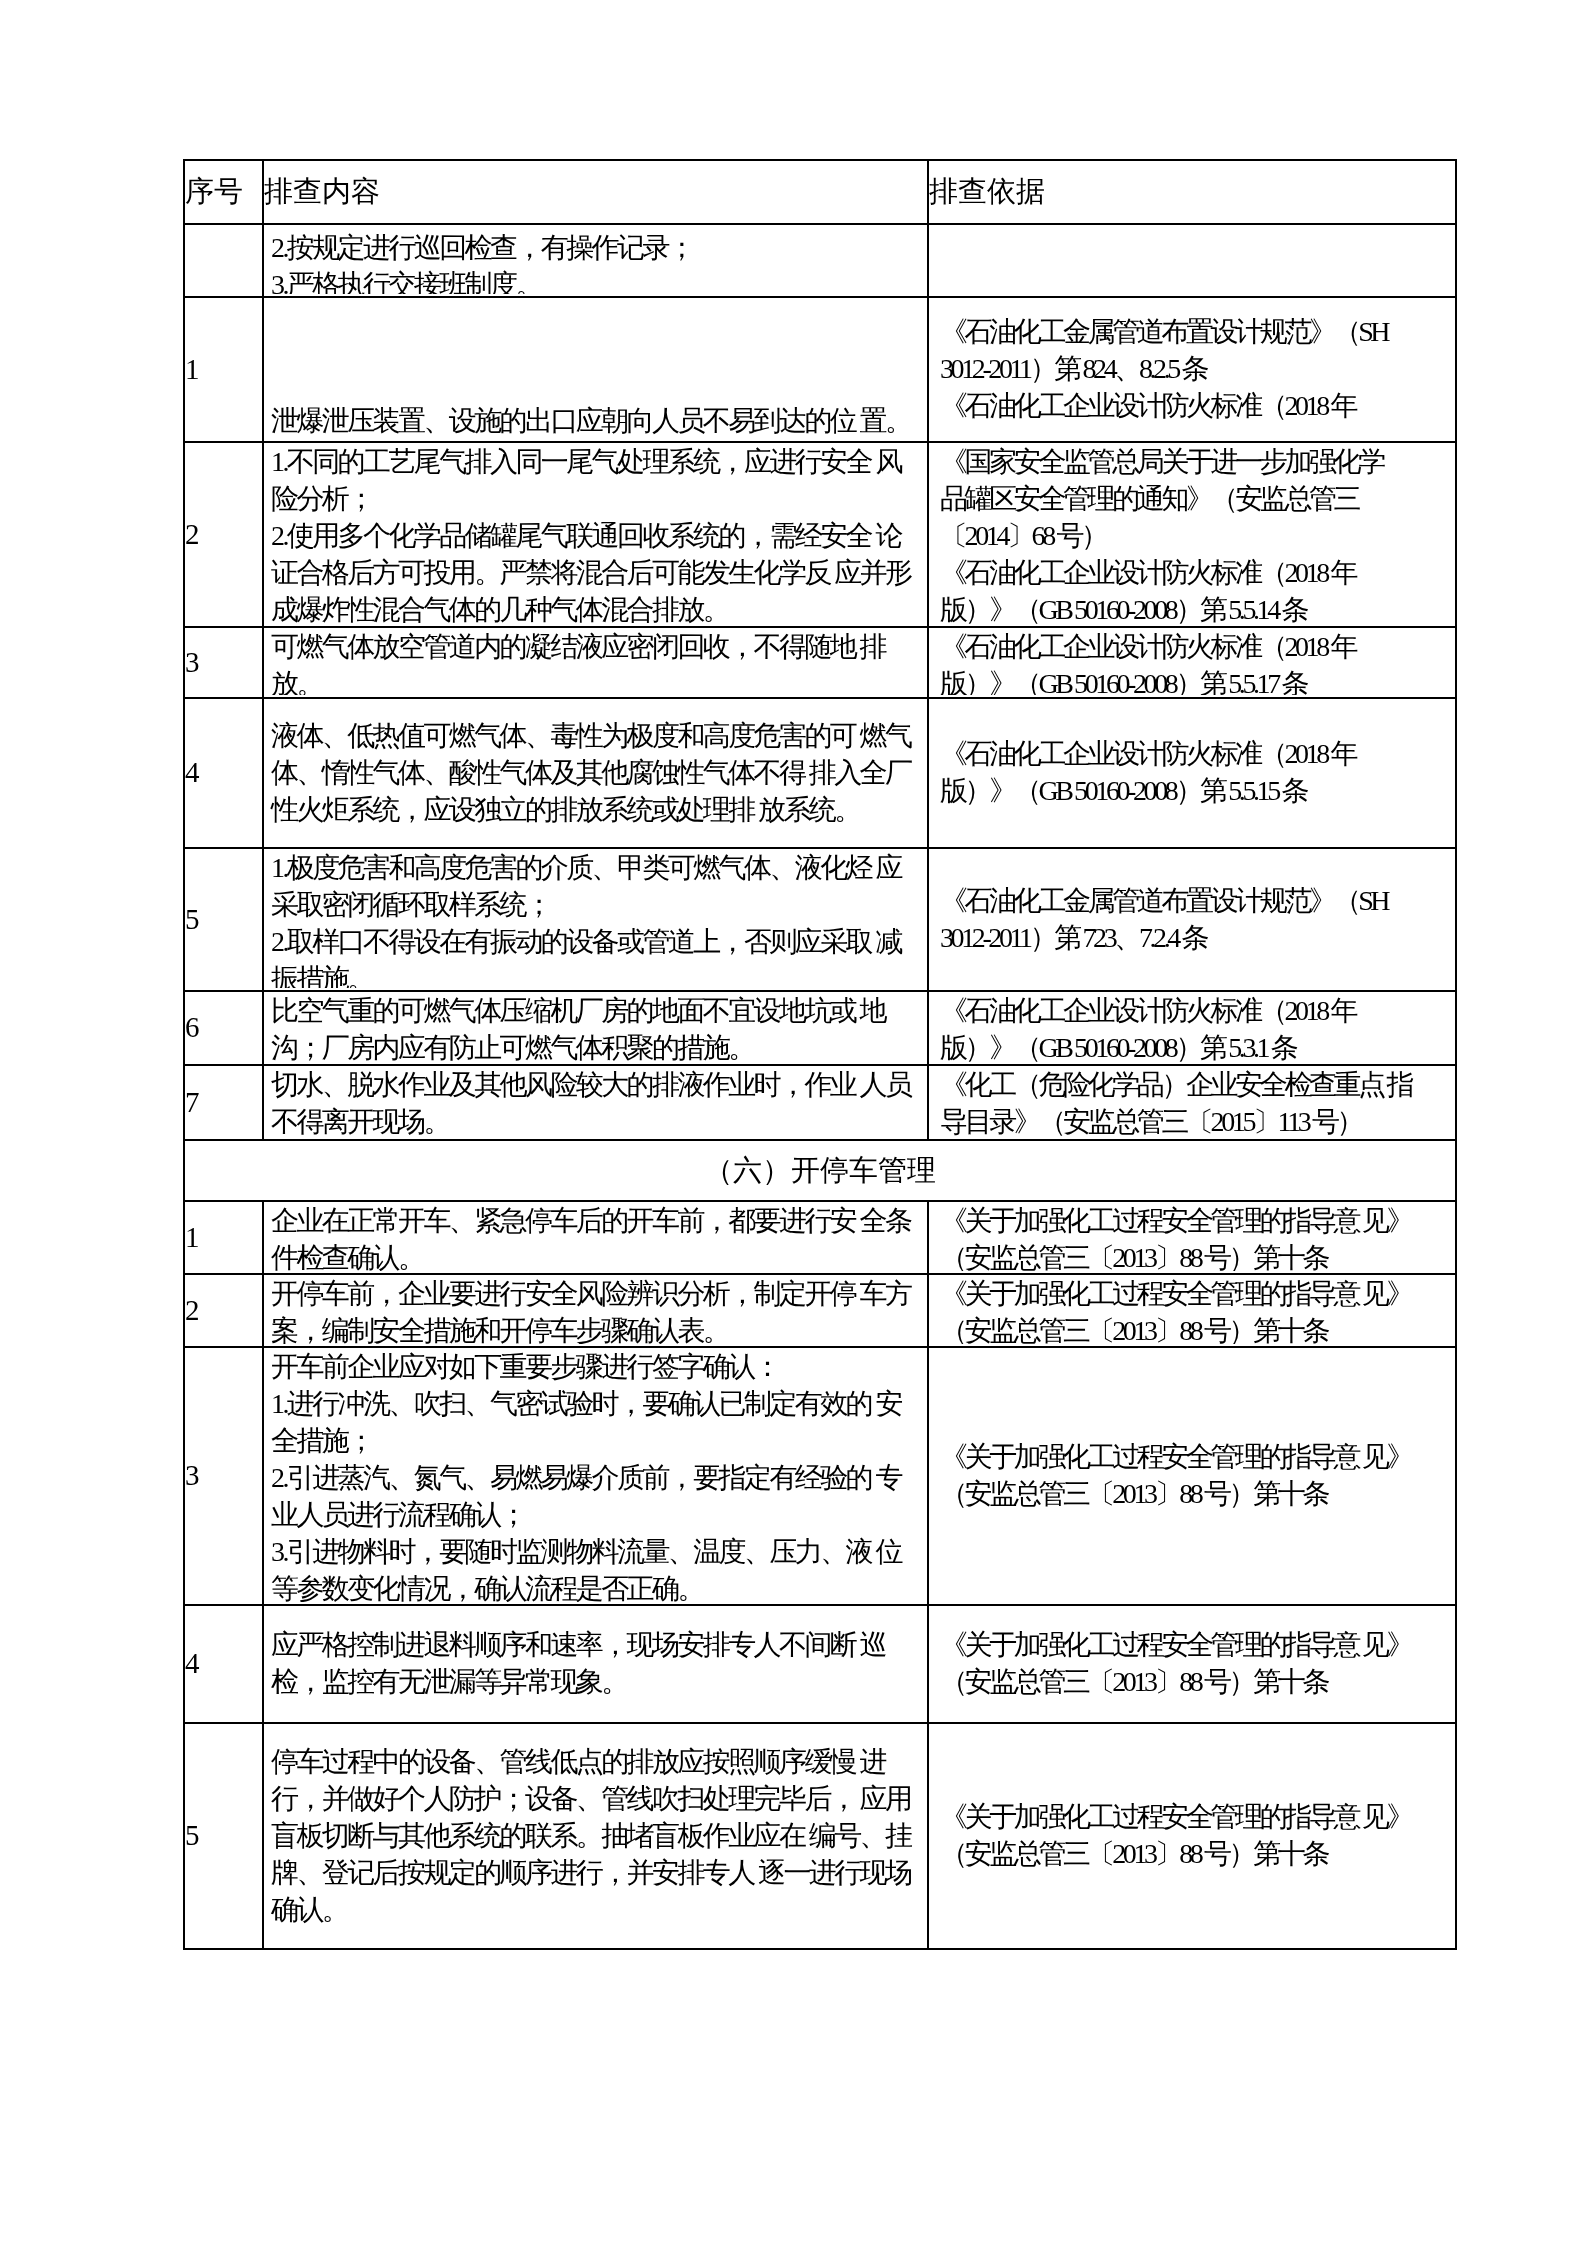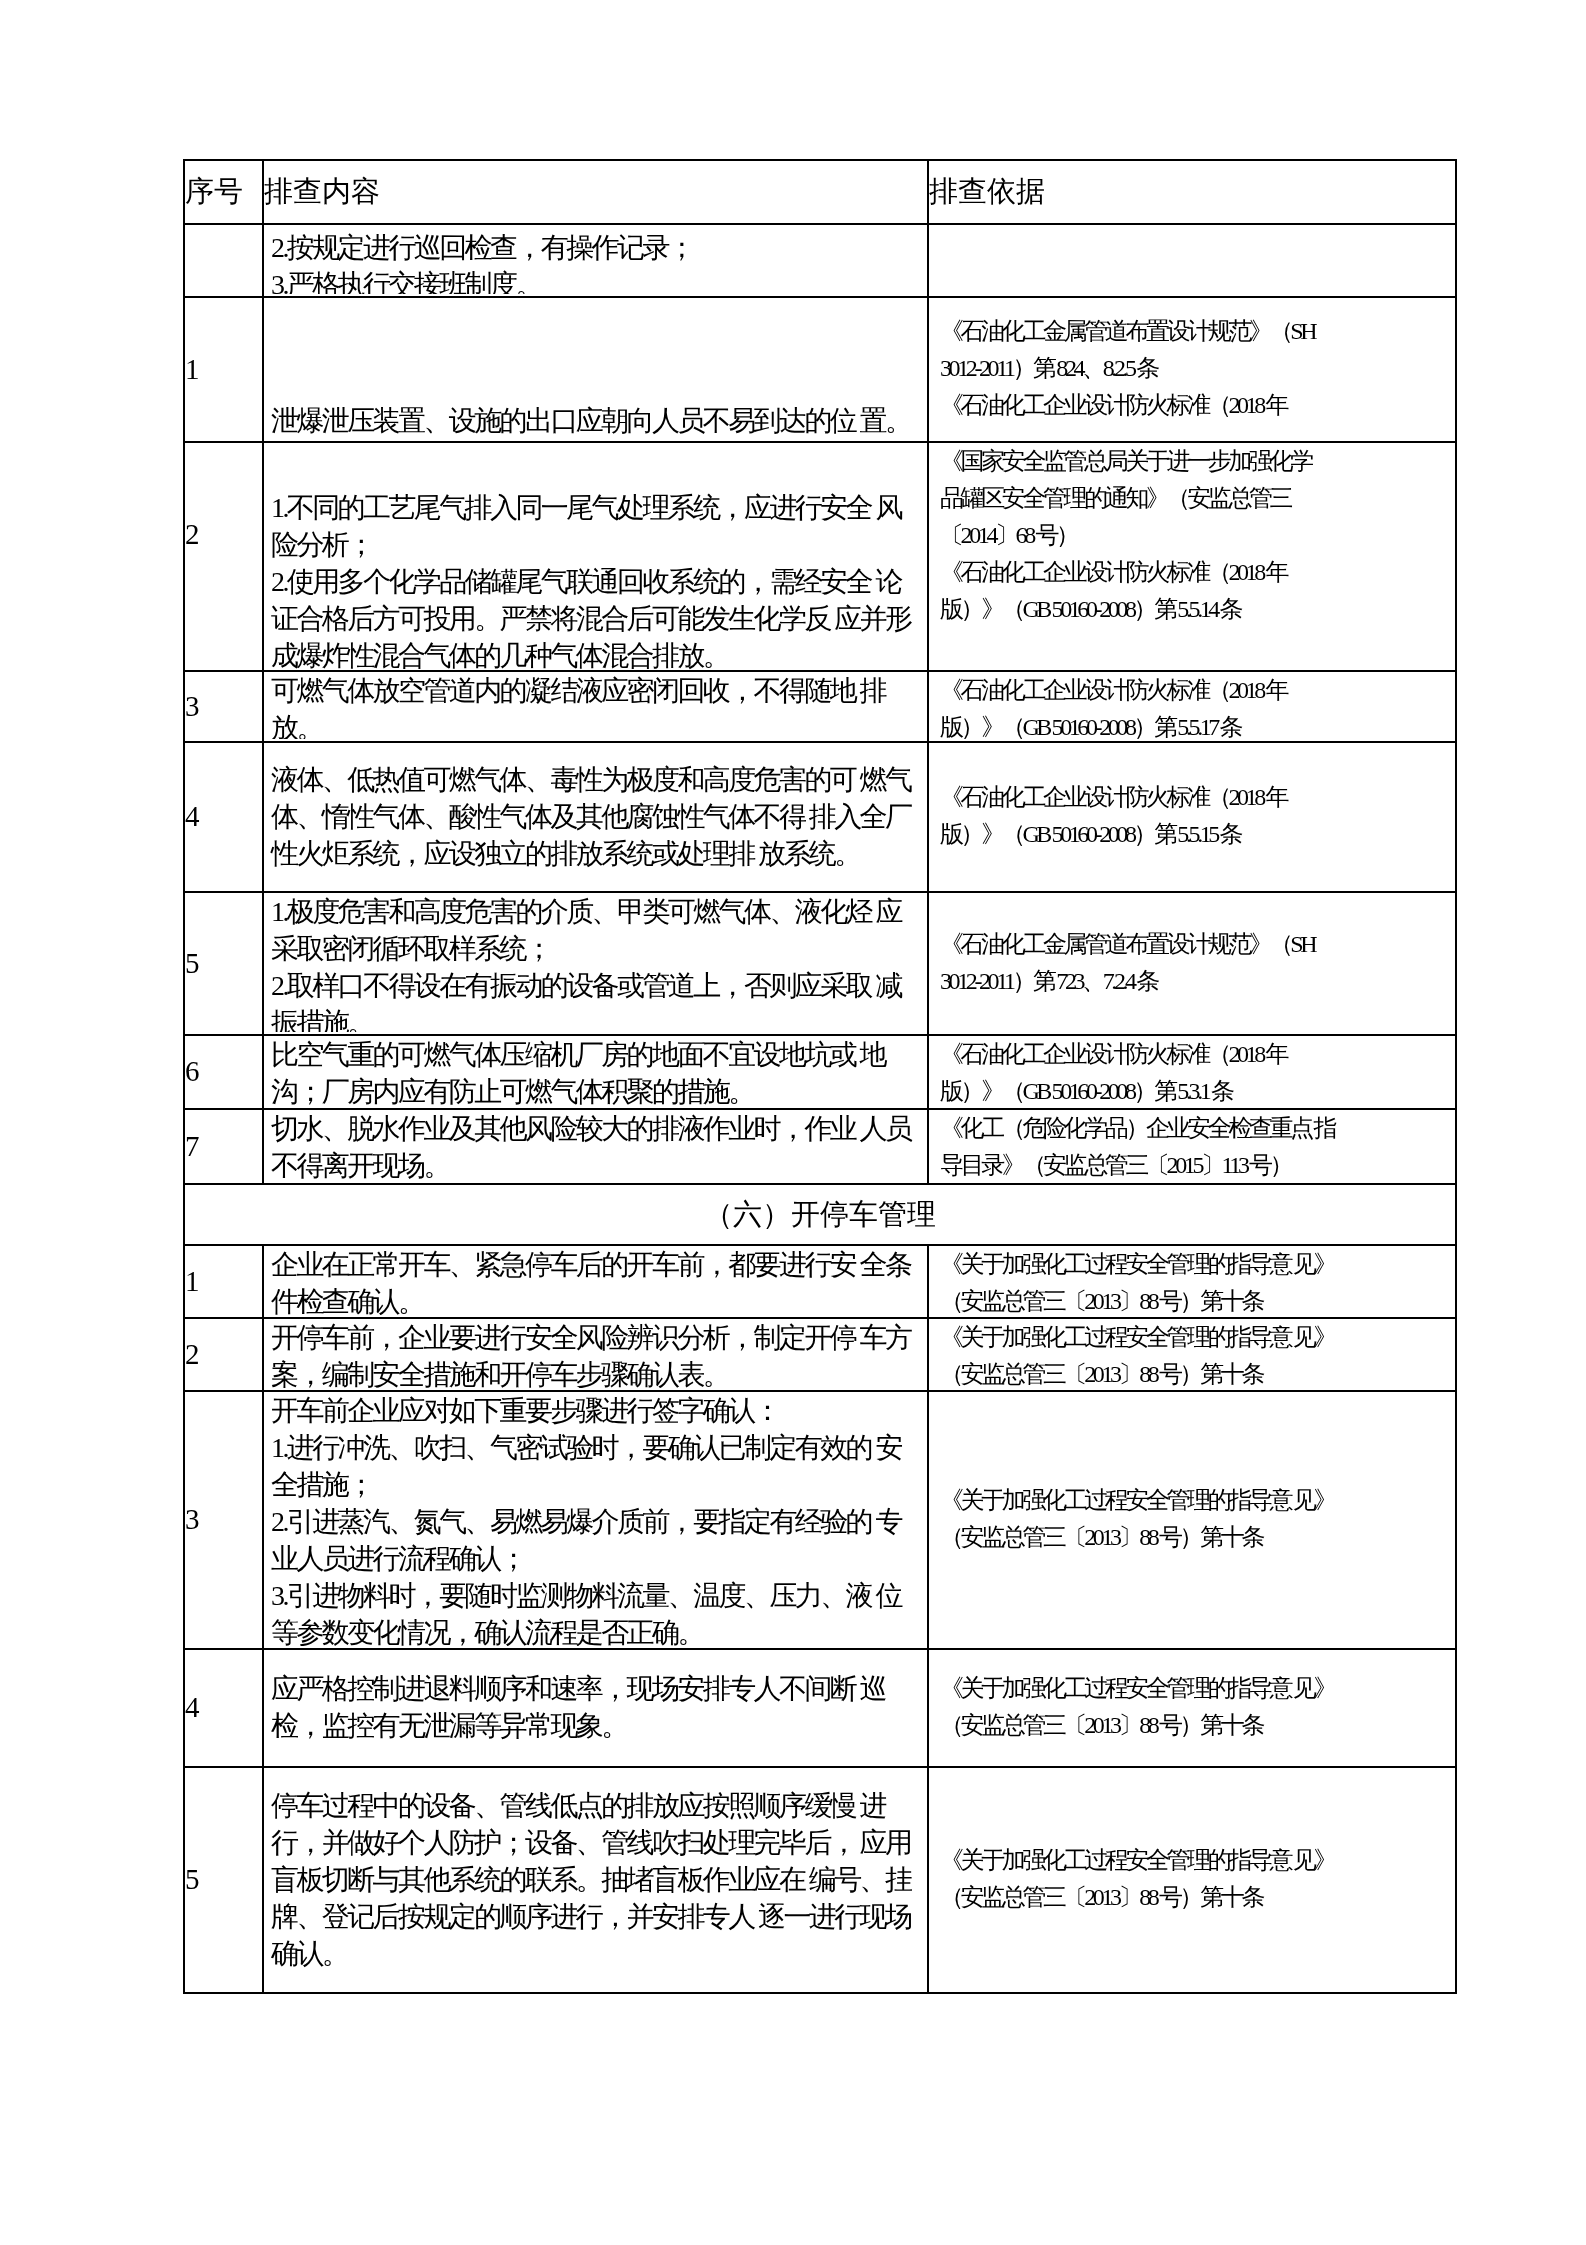--- a/index.html
+++ b/index.html
@@ -26,21 +26,21 @@
   .cellbox{
     display:flex;flex-direction:column;justify-content:flex-start;
     overflow:hidden;
   }
   .cellbox.mid{justify-content:center;}
   .cellbox.ctr{justify-content:center;}
   .txt{white-space:pre-line;text-align:left;}
   td.content .cellbox{padding:0 7px;}
   td.content .txt{font-size:28px;line-height:37px;letter-spacing:-2.6px;}
   td.basis .cellbox{padding:0 11px;}
-  td.basis .txt{font-size:24px;line-height:37px;letter-spacing:-3.4px;}
+  td.basis .txt{font-size:28px;line-height:37px;letter-spacing:-3.4px;}
   td.seq .txt{font-size:29px;line-height:34px;letter-spacing:0;}
   th .txt{font-size:29px;letter-spacing:0;line-height:34px;}
   td.sec .txt{font-size:29px;letter-spacing:0;line-height:34px;text-align:center;}
   .txt.lh35{line-height:35px;}
   .txt.lh36{line-height:36px;}
   .txt.lh44{line-height:44px;}
   .txt.lh46{line-height:46px;}
   .txt.padT4{padding-top:4px;}
 </style>
 </head>
@@ -110,21 +110,21 @@
             </div>
           </td>
         </tr>
         <tr style="height: 185px;">
           <td class="seq">
             <div class="cellbox ctr" style="height: 181px;">
               <div class="txt">2</div>
             </div>
           </td>
           <td class="content">
-            <div class="cellbox" style="height: 181px; margin-top: 46px;">
+            <div class="cellbox" style="height: 181px;">
               <div class="txt">1.不同的工艺尾气排入同一尾气处理系统，应进行安全 风
 险分析；
 2.使用多个化学品储罐尾气联通回收系统的，需经安全 论
 证合格后方可投用。严禁将混合后可能发生化学反 应并形
 成爆炸性混合气体的几种气体混合排放。</div>
             </div>
           </td>
           <td class="basis">
             <div class="cellbox" style="height: 181px;">
               <div class="txt">《国家安全监管总局关于进一步加强化学

